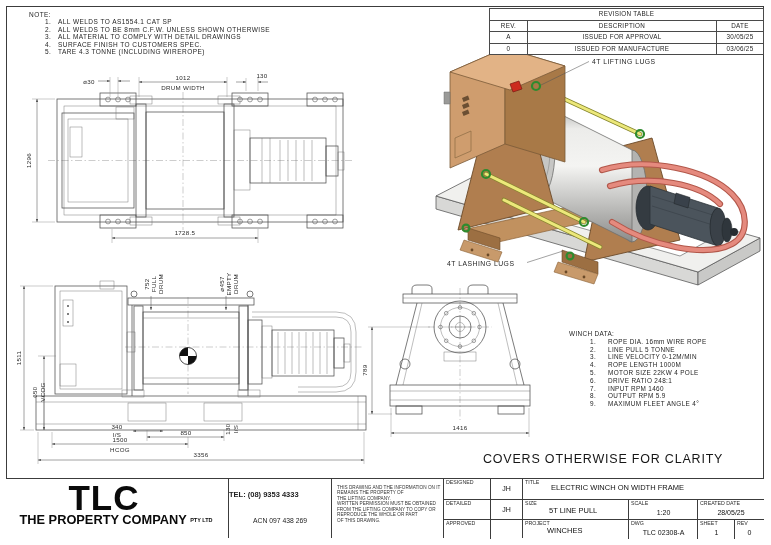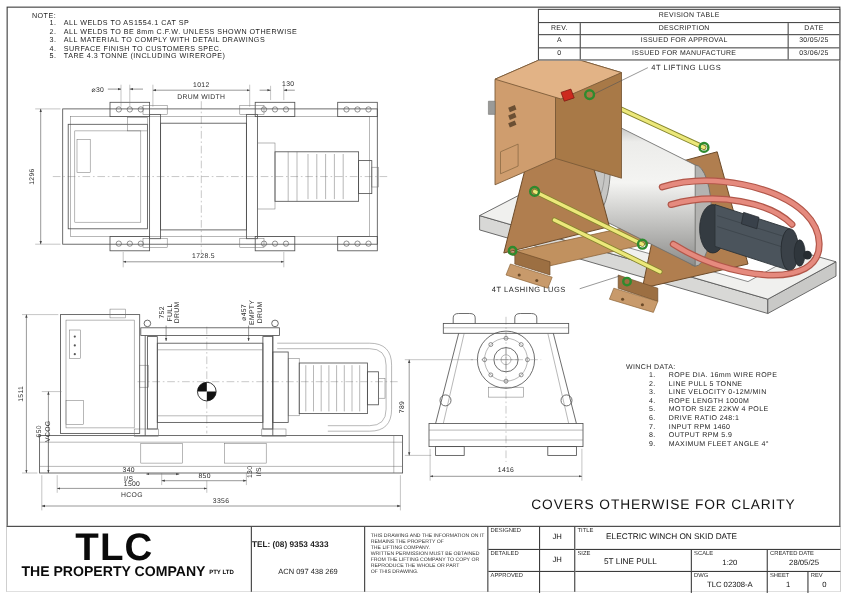--- a/index.html
+++ b/index.html
@@ -507,37 +507,41 @@
     <div class="tb-row" style="top:40px;height:20px;border-top:.9px solid #3c3c3c;">
       <span class="tb-label">APPROVED</span>
       <div style="position:absolute;left:46px;top:0;bottom:0;right:0;border-left:.9px solid #3c3c3c;">
         <div class="tb-val-c" style="top:6px;"></div>
       </div>
     </div>
   </div>
   <div class="tb-cell vline" style="left:516px;width:242px;">
     <div class="tb-row" style="top:0;height:20px;">
       <span class="tb-label">TITLE</span>
-      <span class="tb-val-l" style="left:28px;top:4px;">ELECTRIC WINCH ON SKID DATE</span>
+      <span class="tb-val-l" style="left:28px;top:4px;">ELECTRIC WINCH ON WIDTH FRAME</span>
     </div>
     <div class="tb-row" style="top:20px;height:20px;border-top:.9px solid #3c3c3c;">
       <div style="position:absolute;left:0;top:0;bottom:0;width:105px;">
         <span class="tb-label">SIZE</span>
         <span class="tb-val-l" style="left:26px;top:6px;">5T LINE PULL</span>
       </div>
       <div style="position:absolute;left:105px;top:0;bottom:0;width:69px;border-left:.9px solid #3c3c3c;">
         <span class="tb-label">SCALE</span>
         <div class="tb-val-c">1:20</div>
       </div>
       <div style="position:absolute;left:174px;top:0;bottom:0;right:0;border-left:.9px solid #3c3c3c;">
         <span class="tb-label">CREATED DATE</span>
         <div class="tb-val-c">28/05/25</div>
       </div>
     </div>
     <div class="tb-row" style="top:40px;height:20px;border-top:.9px solid #3c3c3c;">
+      <div style="position:absolute;left:0;top:0;bottom:0;width:105px;">
+        <span class="tb-label">PROJECT</span>
+        <span class="tb-val-l" style="left:24px;top:6px;">WINCHES</span>
+      </div>
       <div style="position:absolute;left:105px;top:0;bottom:0;width:69px;border-left:.9px solid #3c3c3c;">
         <span class="tb-label">DWG</span>
         <div class="tb-val-c">TLC 02308-A</div>
       </div>
       <div style="position:absolute;left:174px;top:0;bottom:0;width:37px;border-left:.9px solid #3c3c3c;">
         <span class="tb-label">SHEET</span>
         <div class="tb-val-c">1</div>
       </div>
       <div style="position:absolute;left:211px;top:0;bottom:0;right:0;border-left:.9px solid #3c3c3c;">
         <span class="tb-label">REV</span>

